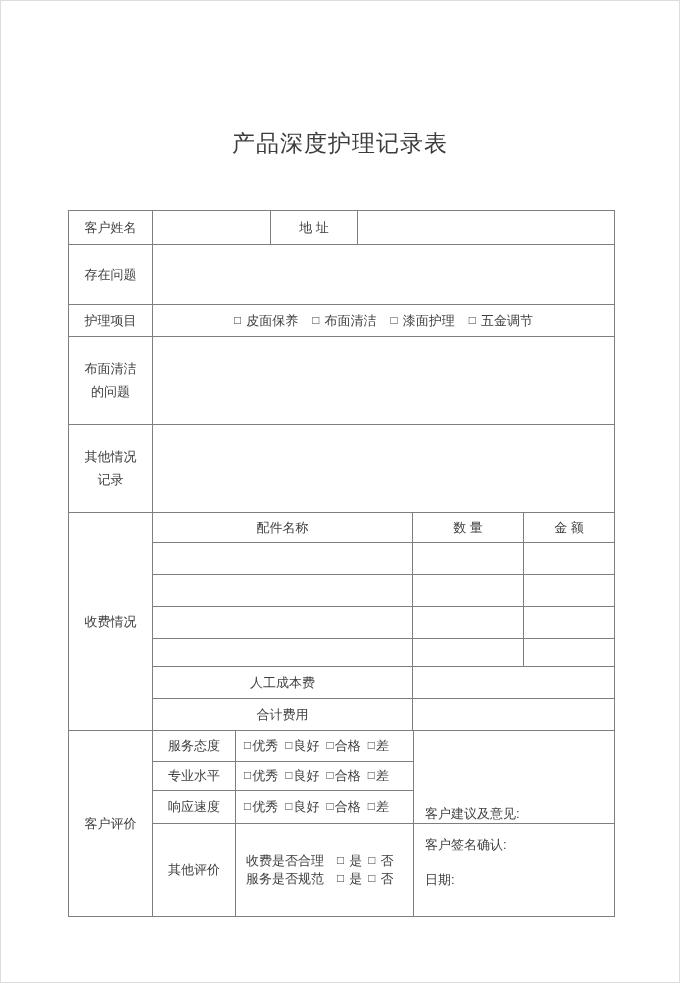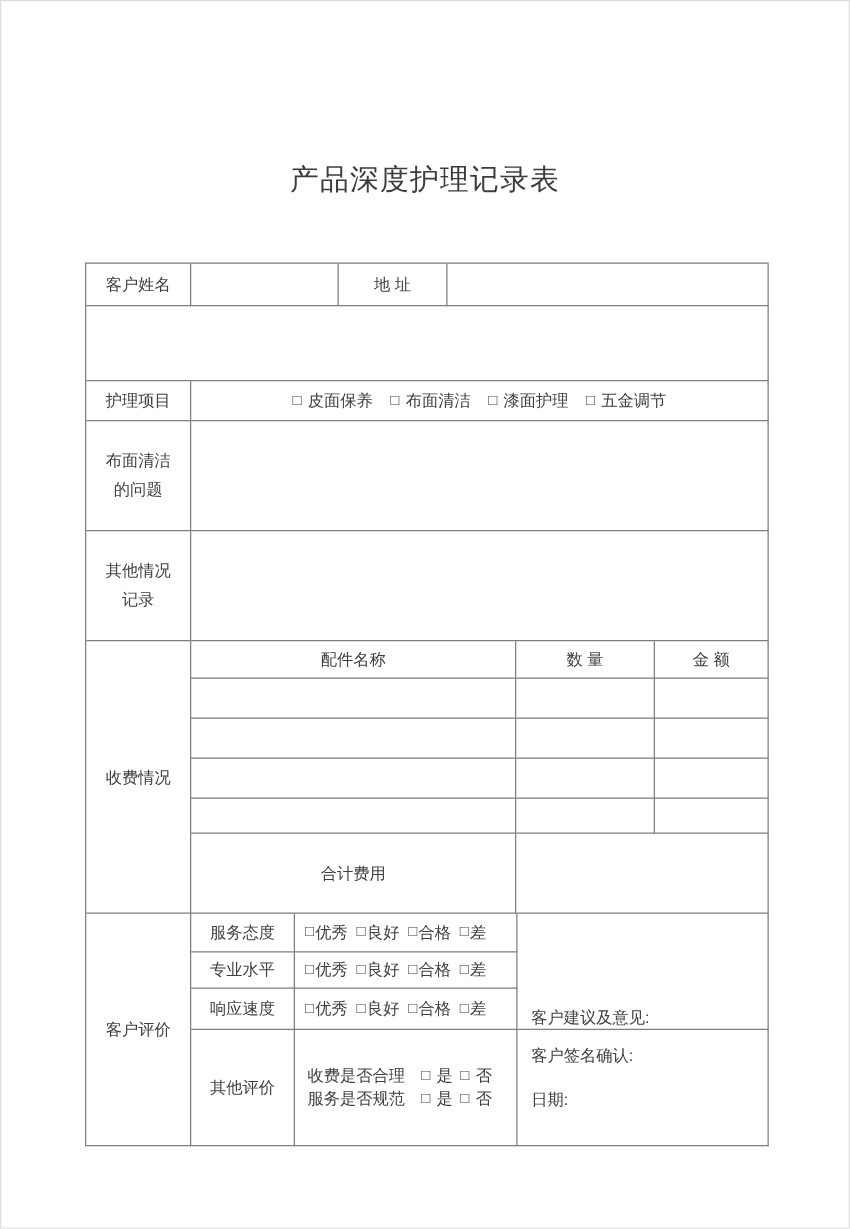--- a/index.html
+++ b/index.html
@@ -35,20 +35,21 @@
 
     <div class="row" style="height:34px">
       <div class="cell fix" style="width:84px">客户姓名</div>
       <div class="cell fix" style="width:118px"></div>
       <div class="cell fix" style="width:87px">地 址</div>
       <div class="cell grow"></div>
     </div>
 
 
     <div class="row" style="height:60px">
+      <div class="cell fix" style="width:84px">存在问题</div>
       <div class="cell grow"></div>
     </div>
 
     <div class="row" style="height:32px">
       <div class="cell fix" style="width:84px">护理项目</div>
       <div class="cell grow">
         <div class="opts care-opts">
           <span class="opt">
               <span class="cb sp">□</span>
               <span>皮面保养</span>
@@ -106,20 +107,24 @@
         <div class="row" style="height:32px">
           <div class="cell fix" style="width:260px"></div>
           <div class="cell fix" style="width:111px"></div>
           <div class="cell grow"></div>
         </div>
         <div class="row" style="height:28px">
           <div class="cell fix" style="width:260px"></div>
           <div class="cell fix" style="width:111px"></div>
           <div class="cell grow"></div>
         </div>
+        <div class="row" style="height:32px">
+          <div class="cell fix" style="width:260px">人工成本费</div>
+          <div class="cell grow"></div>
+        </div>
         <div class="row grow">
           <div class="cell fix" style="width:260px">合计费用</div>
           <div class="cell grow"></div>
         </div>
       </div>
     </div>
 
     <div class="row" style="height:186px">
       <div class="cell fix" style="width:84px">客户评价</div>
 

